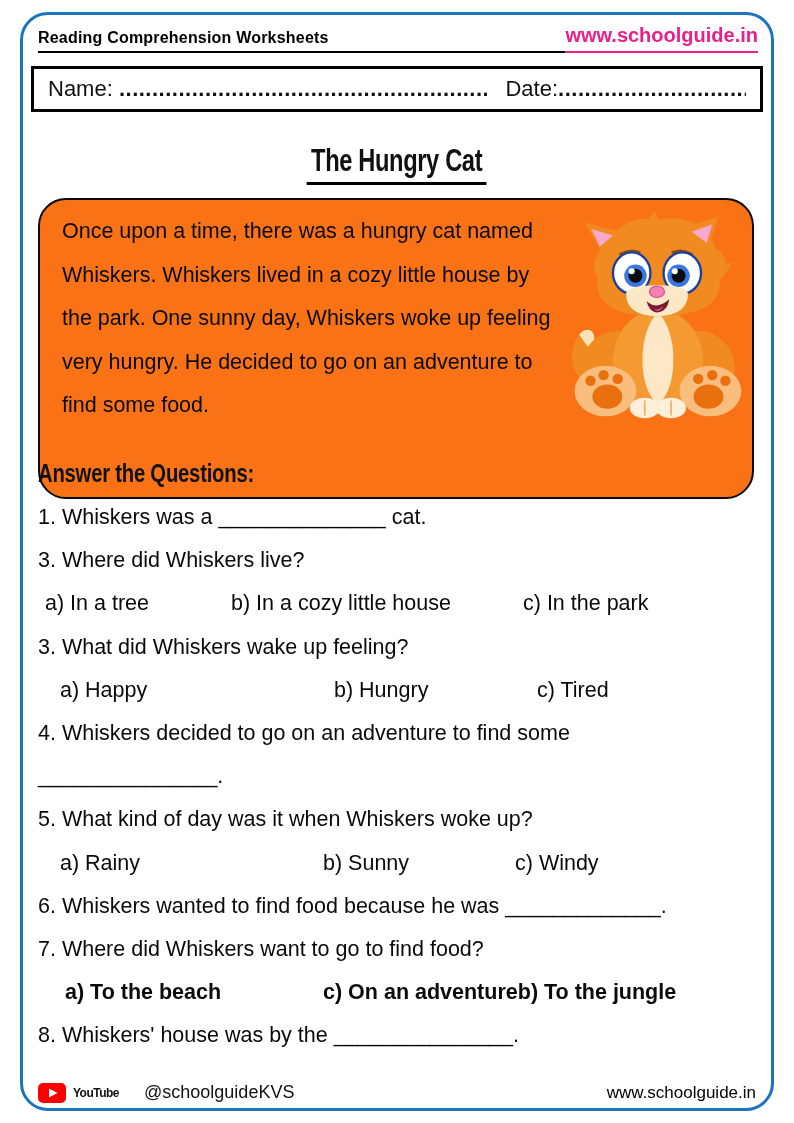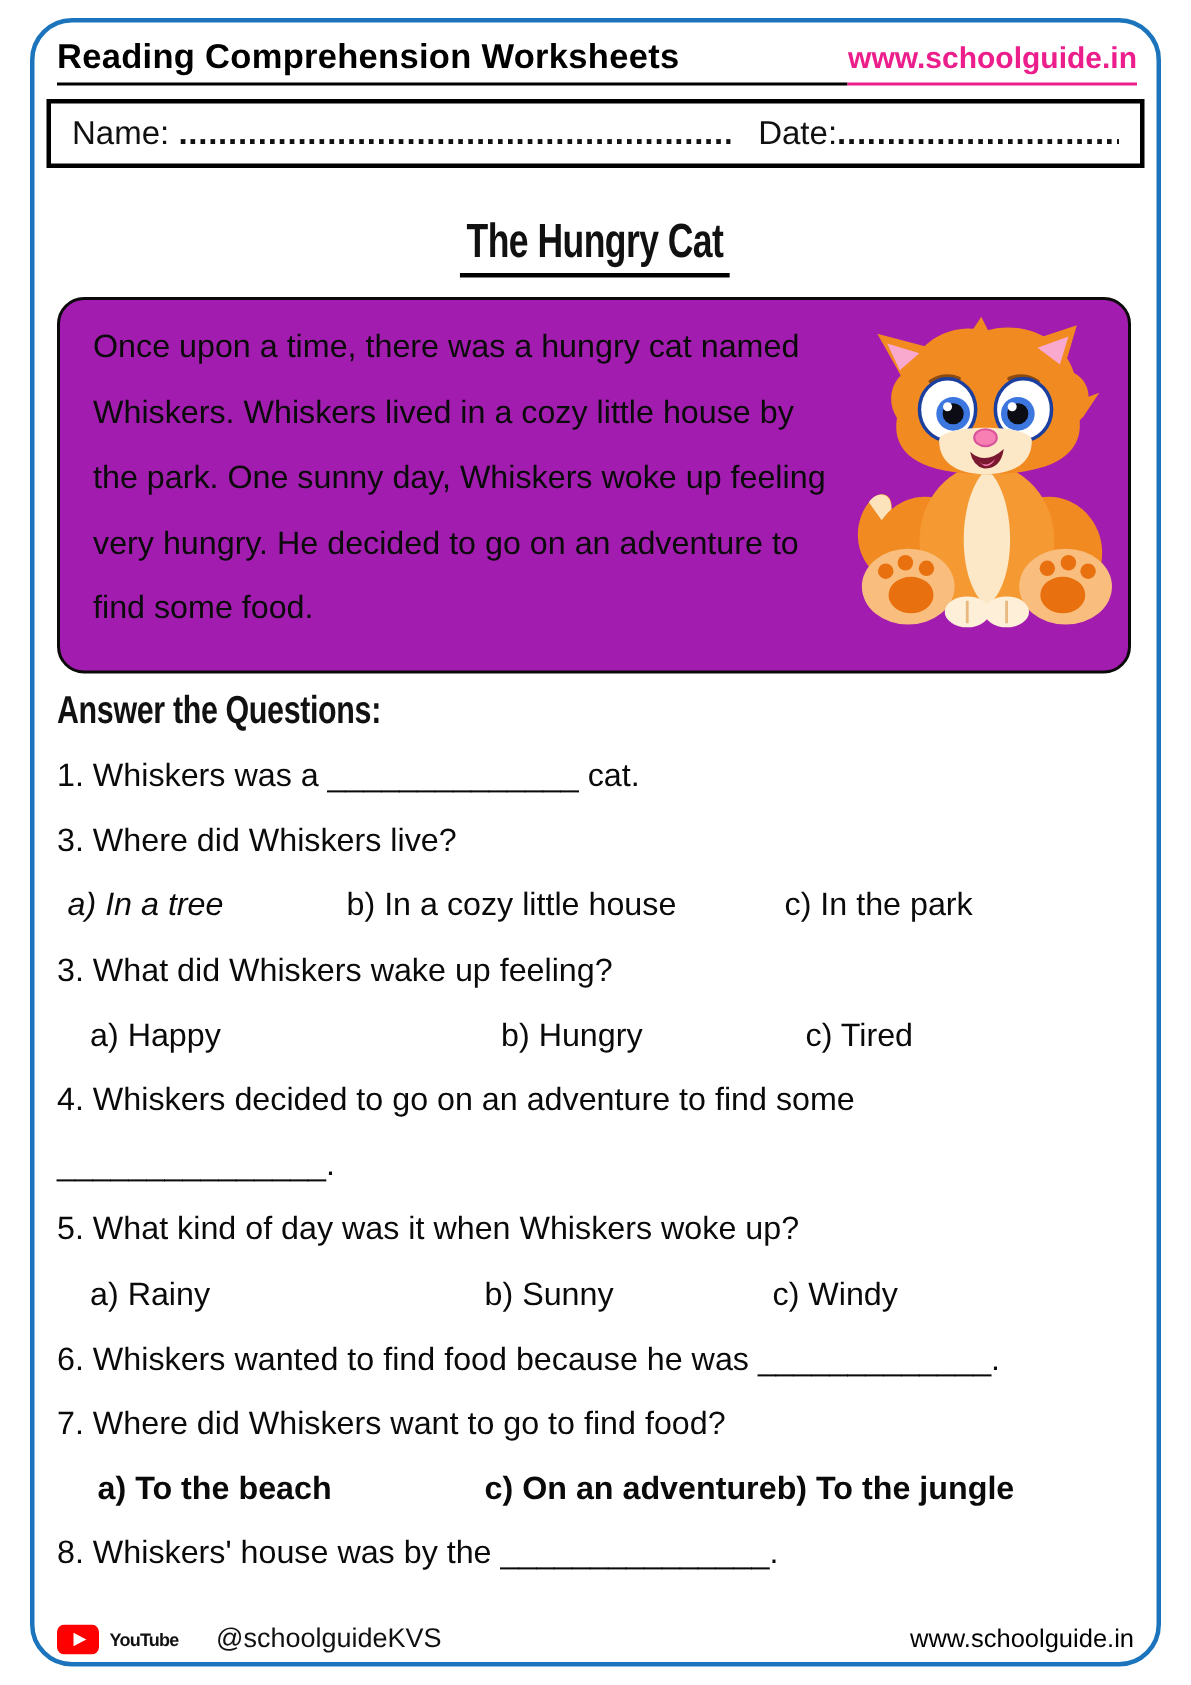--- a/index.html
+++ b/index.html
@@ -22,21 +22,21 @@
   }
   
   .header-row {
     position: absolute;
     left: 38px; right: 36px; top: 24px;
     display: flex;
     align-items: flex-end;
   }
   .header-title {
     flex: 1;
-    font-size: 23px;
+    font-size: 16px;
     font-weight: 700;
     letter-spacing: 0.2px;
     color: #000;
     border-bottom: 2.5px solid #000;
     padding-bottom: 4px;
   }
   .header-link {
     font-size: 20px;
     font-weight: 700;
     color: #EC1E8C;
@@ -79,24 +79,24 @@
     font-weight: 800;
     letter-spacing: -0.5px;
     transform: scaleX(0.74);
     border-bottom: 3px solid #000;
     padding: 0 6px 3px 6px;
   }
   
   .story-box {
     position: absolute;
     left: 38px; right: 40px; top: 198px;
-    height: 251px;
+    height: 301px;
     border: 2.5px solid #0a0a0a;
-    border-radius: 18px;
-    background: #a21caf;
+    border-radius: 28px;
+    background: #f97316;
   }
   .story-text {
     position: absolute;
     left: 22px; top: 10px;
     width: 500px;
     font-size: 21.5px;
     line-height: 43.5px;
     color: #0a0a0a;
   }
   .cat-wrap {
@@ -125,21 +125,21 @@
   .q-row {
     height: 43.2px;
     display: flex;
     align-items: center;
     font-size: 21.5px;
     color: #0a0a0a;
     white-space: nowrap;
   }
   .q-row .opt { display: inline-block; }
   .opt-q2 { padding-left: 7px; }
-  .opt-q2 .o1 { width: 186px; font-style: italic; }
+  .opt-q2 .o1 { width: 186px; }
   .opt-q2 .o2 { width: 292px; }
   .opt-q3 { padding-left: 22px; gap: 11px; }
   .opt-q3 .o1 { width: 263px; }
   .opt-q3 .o2 { width: 192px; }
   .opt-q5 { padding-left: 22px; }
   .opt-q5 .o1 { width: 263px; }
   .opt-q5 .o2 { width: 192px; }
   .opt-q7 { padding-left: 27px; font-weight: bold; }
   .opt-q7 .o1 { width: 258px; }
   .opt-q7 .o2 { width: 188px; }

